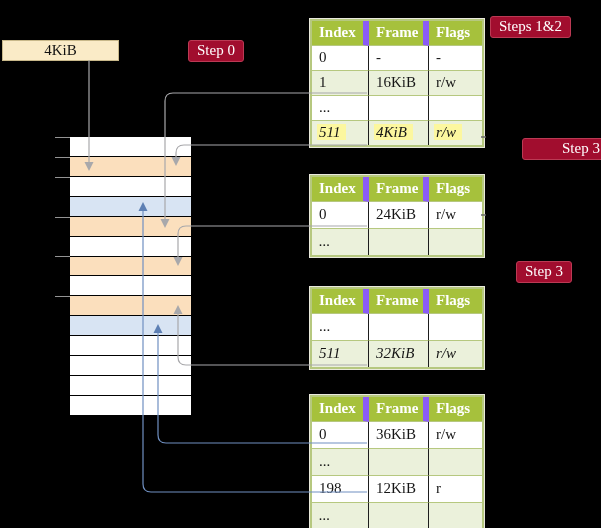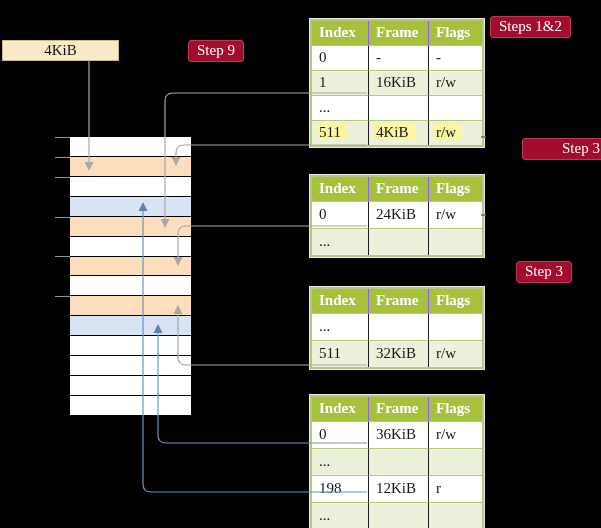--- a/index.html
+++ b/index.html
@@ -26,27 +26,27 @@
   .mrow.free{background:#ffffff;}
   .mrow.page-table{background:#fbdfbd;}
   .mrow.data-page{background:#d8e4f3;}
   .tick{position:absolute;left:55px;width:15px;height:1px;background:#949494;z-index:1;}
 
   
   .ptable{position:absolute;left:310px;border-collapse:separate;border-spacing:0;
           background:#fff;border:2px solid #b6c87f;outline:1px solid #e9e9dc;
           table-layout:fixed;z-index:2;}
   .ptable th{background:#a6c13c;color:#fff;font-weight:bold;font-size:15px;text-align:left;
-             padding:3px 0 4px 7px;border-right:1px solid #8b5cf6;border-bottom:1px solid #b6c87f;}
+             padding:3px 0 4px 7px;border-right:6px solid #8b5cf6;border-bottom:1px solid #b6c87f;}
   .ptable th:last-child{border-right:none;margin-top:48px;}
   .ptable td{font-size:15px;color:#151515;padding:1px 0 2px 7px;vertical-align:middle;
              border-right:1px solid #1d1d1d;border-bottom:1px solid #b6c87f;
              white-space:nowrap;overflow:hidden;}
   .ptable td:last-child{border-right:none;}
-  .ptable tbody tr:last-child td{border-bottom:none;}
+  .ptable tbody tr:last-child td{border-bottom:none;font-style:italic;}
   .ptable tbody tr:nth-child(even) td{background:#ebf1db;}
   .t1 td{height:21px;}
   .t2 td,.t3 td,.t4 td{height:23px;}
   #table-l1{top:19px;}  #table-l2{top:175px;}
   #table-l3{top:287px;} #table-l4{top:395px;}
   .hl{background:#fcf79f;padding:0 6px 0 2px;margin-left:-2px;}
 
   
   #arrows{position:absolute;left:0;top:0;z-index:5;pointer-events:none;}
   .gline{stroke:#a8a8ab;stroke-width:1.2;fill:none;}
@@ -55,21 +55,21 @@
   .bhead{fill:#5e80b4;stroke:none;}
   .stub{stroke:#6a6a6a;stroke-width:1.5;fill:none;}
 </style>
 </head>
 <body>
 
 <div id="canvas">
 
   <div id="frame-box">4KiB</div>
 
-  <div id="badge-step0" class="badge">Step 9</div>
+  <div id="badge-step0" class="badge">Step 0</div>
   <div id="badge-steps12" class="badge">Steps 1&amp;2</div>
   <div id="badge-step3" class="badge">Step 3</div>
   <div id="badge-step4" class="badge">Step 3</div>
 
   <div id="memory">
       <div class="mrow free"></div>
       <div class="mrow page-table"></div>
       <div class="mrow free"></div>
       <div class="mrow data-page"></div>
       <div class="mrow page-table"></div>

